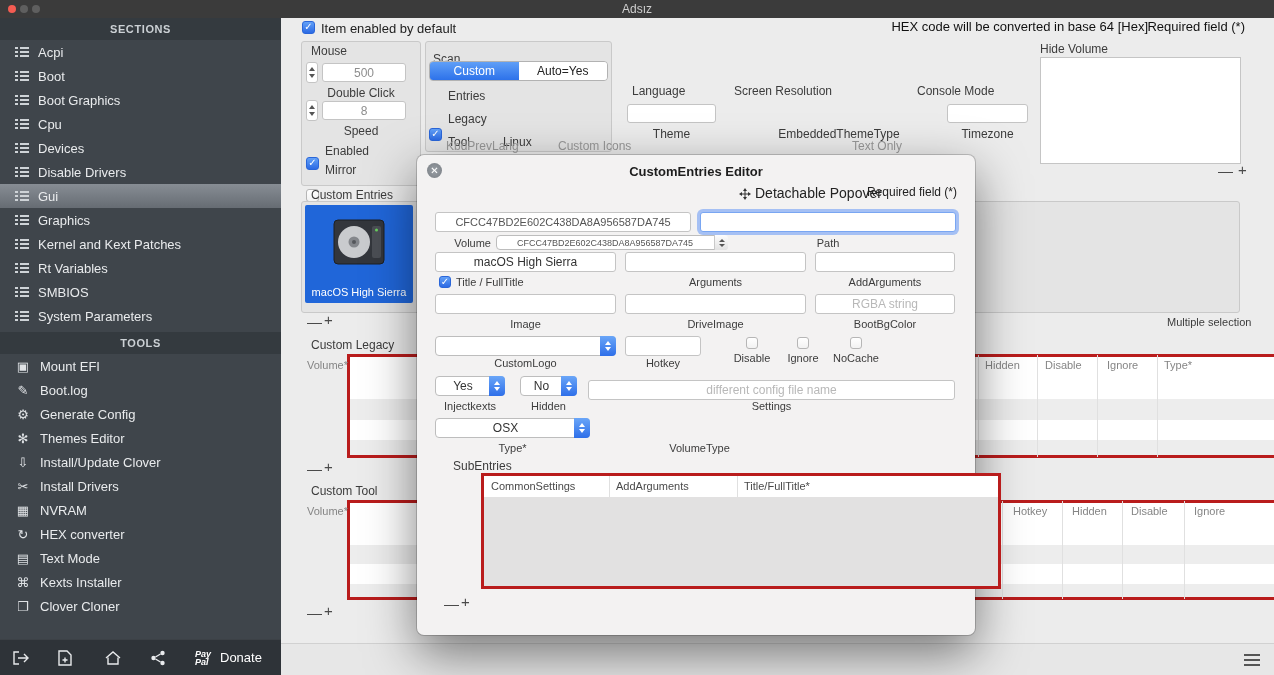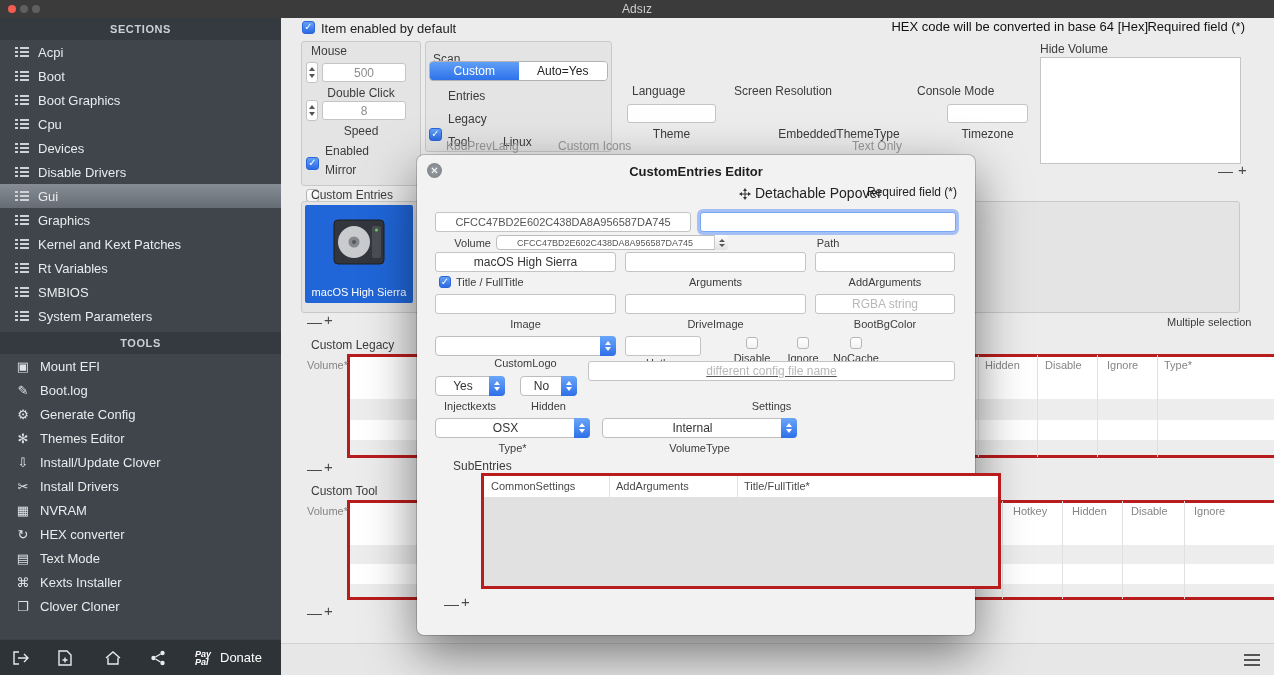--- a/index.html
+++ b/index.html
@@ -445,36 +445,29 @@
           <i class="tri-d"></i>
         </span>
       </div>
     <div class="abs popup" style="left:103px;top:221px;width:57px;height:20px;">
         <span class="val">No</span>
         <span class="cap">
           <i class="tri-u"></i>
           <i class="tri-d"></i>
         </span>
       </div>
-    <div class="abs tfield" style="left:171px;top:206px;width:367px;height:20px;text-decoration:underline;">
+    <div class="abs tfield" style="left:171px;top:225px;width:367px;height:20px;">
         <span class="ph">different config file name</span>
       </div>
     <div class="abs lbl-s lbl-c" style="left:18px;top:245px;width:70px;font-size:11px;color:#3c3c3c;">Injectkexts</div>
     <div class="abs lbl-s lbl-c" style="left:103px;top:245px;width:57px;font-size:11px;color:#3c3c3c;">Hidden</div>
     <div class="abs lbl-s lbl-c" style="left:171px;top:245px;width:367px;font-size:11px;color:#3c3c3c;">Settings</div>
 
     <div class="abs popup" style="left:18px;top:263px;width:155px;height:20px;">
         <span class="val">OSX</span>
-        <span class="cap">
-          <i class="tri-u"></i>
-          <i class="tri-d"></i>
-        </span>
-      </div>
-    <div class="abs popup" style="left:185px;top:263px;width:195px;height:20px;">
-        <span class="val">Internal</span>
         <span class="cap">
           <i class="tri-u"></i>
           <i class="tri-d"></i>
         </span>
       </div>
     <div class="abs lbl-s lbl-c" style="left:18px;top:287px;width:155px;font-size:11px;color:#3c3c3c;">Type*</div>
     <div class="abs lbl-s lbl-c" style="left:185px;top:287px;width:195px;font-size:11px;color:#3c3c3c;">VolumeType</div>
 
     <div class="abs lbl" style="left:20px;top:304px;margin-left:16px;">SubEntries</div>
     <div class="abs table" style="left:18px;top:318px;width:520px;height:116px;">

